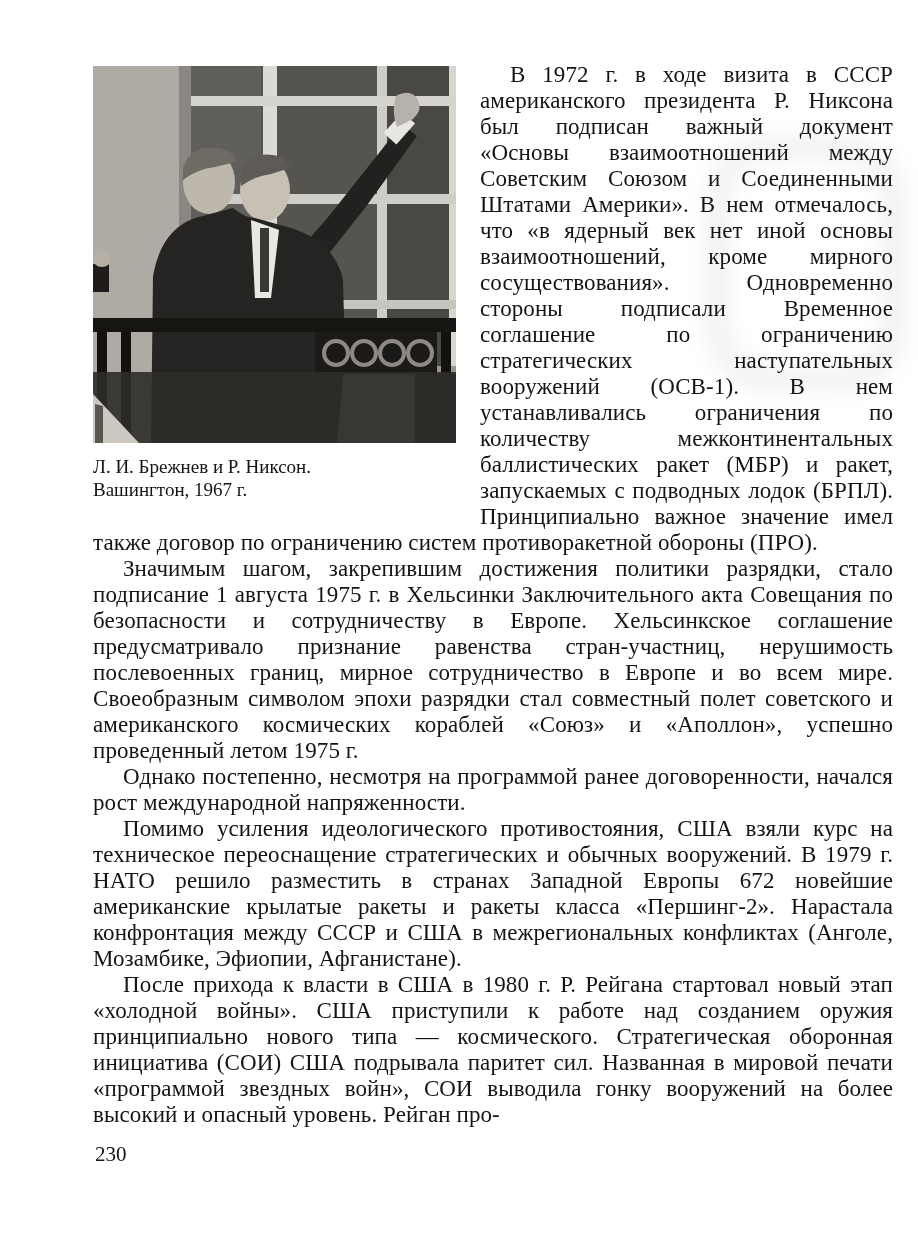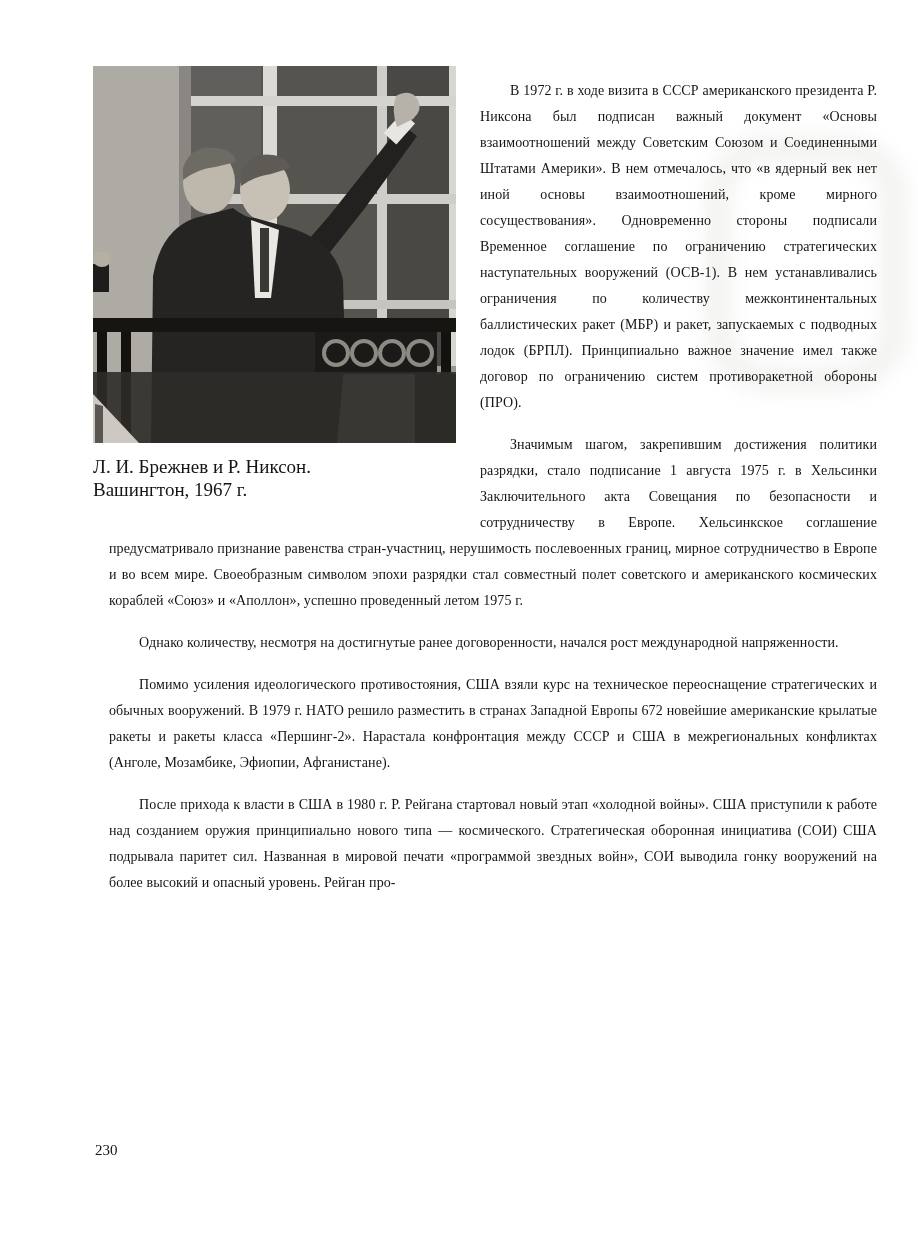--- a/index.html
+++ b/index.html
@@ -26,24 +26,24 @@
   }
 
   .content {
     position: absolute;
     left: 93px; top: 62px;
     width: 800px;
     z-index: 1;
   }
 
   .para {
-    margin: 16px;
+    margin: 0;
     text-align: justify;
     text-indent: 30px;
-    font-size: 14px;
+    font-size: 23px;
     line-height: 26px;
     letter-spacing: 0.1px;
   }
 
   .photo-block {
     float: left;
     width: 365px;
     margin: 4px 22px 14px 0;
   }
   .photo {
@@ -57,21 +57,21 @@
     margin-top: 12px;
     font-size: 19px;
     line-height: 23px;
     text-align: left;
   }
   .cap-line { display: block; }
 
   .page-number {
     position: absolute;
     left: 95px; top: 1142px;
-    font-size: 15px;
+    font-size: 21px;
     z-index: 1;
   }
 </style>
 </head>
 <body>
 
 <div class="page">
 
   <div class="scan-blob"></div>
 
@@ -137,21 +137,21 @@
         </svg>
       </div>
       <figcaption>
         <span class="cap-line">Л. И. Брежнев и Р. Никсон.</span>
         <span class="cap-line">Вашингтон, 1967 г.</span>
       </figcaption>
     </figure>
 
     <p class="para">В 1972 г. в ходе визита в СССР американского президента Р. Никсона был подписан важный документ «Основы взаимоотношений между Советским Союзом и Соединенными Штатами Америки». В нем отмечалось, что «в ядерный век нет иной основы взаимоотношений, кроме мирного сосуществования». Одновременно стороны подписали Временное соглашение по ограничению стратегических наступательных вооружений (ОСВ-1). В нем устанавливались ограничения по количеству межконтинентальных баллистических ракет (МБР) и ракет, запускаемых с подводных лодок (БРПЛ). Принципиально важное значение имел также договор по ограничению систем противоракетной обороны (ПРО).</p>
     <p class="para">Значимым шагом, закрепившим достижения политики разрядки, стало подписание 1 августа 1975 г. в Хельсинки Заключительного акта Совещания по безопасности и сотрудничеству в Европе. Хельсинкское соглашение предусматривало признание равенства стран-участниц, нерушимость послевоенных границ, мирное сотрудничество в Европе и во всем мире. Своеобразным символом эпохи разрядки стал совместный полет советского и американского космических кораблей «Союз» и «Аполлон», успешно проведенный летом 1975 г.</p>
-    <p class="para">Однако количеству, несмотря на достигнутые ранее договоренности, начался рост международной напряженности.</p>
+    <p class="para">Однако постепенно, несмотря на программой ранее договоренности, начался рост международной напряженности.</p>
     <p class="para">Помимо усиления идеологического противостояния, США взяли курс на техническое переоснащение стратегических и обычных вооружений. В 1979 г. НАТО решило разместить в странах Западной Европы 672 новейшие американские крылатые ракеты и ракеты класса «Першинг-2». Нарастала конфронтация между СССР и США в межрегиональных конфликтах (Анголе, Мозамбике, Эфиопии, Афганистане).</p>
     <p class="para">После прихода к власти в США в 1980 г. Р. Рейгана стартовал новый этап «холодной войны». США приступили к работе над созданием оружия принципиально нового типа — космического. Стратегическая оборонная инициатива (СОИ) США подрывала паритет сил. Названная в мировой печати «программой звездных войн», СОИ выводила гонку вооружений на более высокий и опасный уровень. Рейган про-</p>
 
   </div>
 
   <div class="page-number">230</div>
 
 </div>
 
 </body></html>

